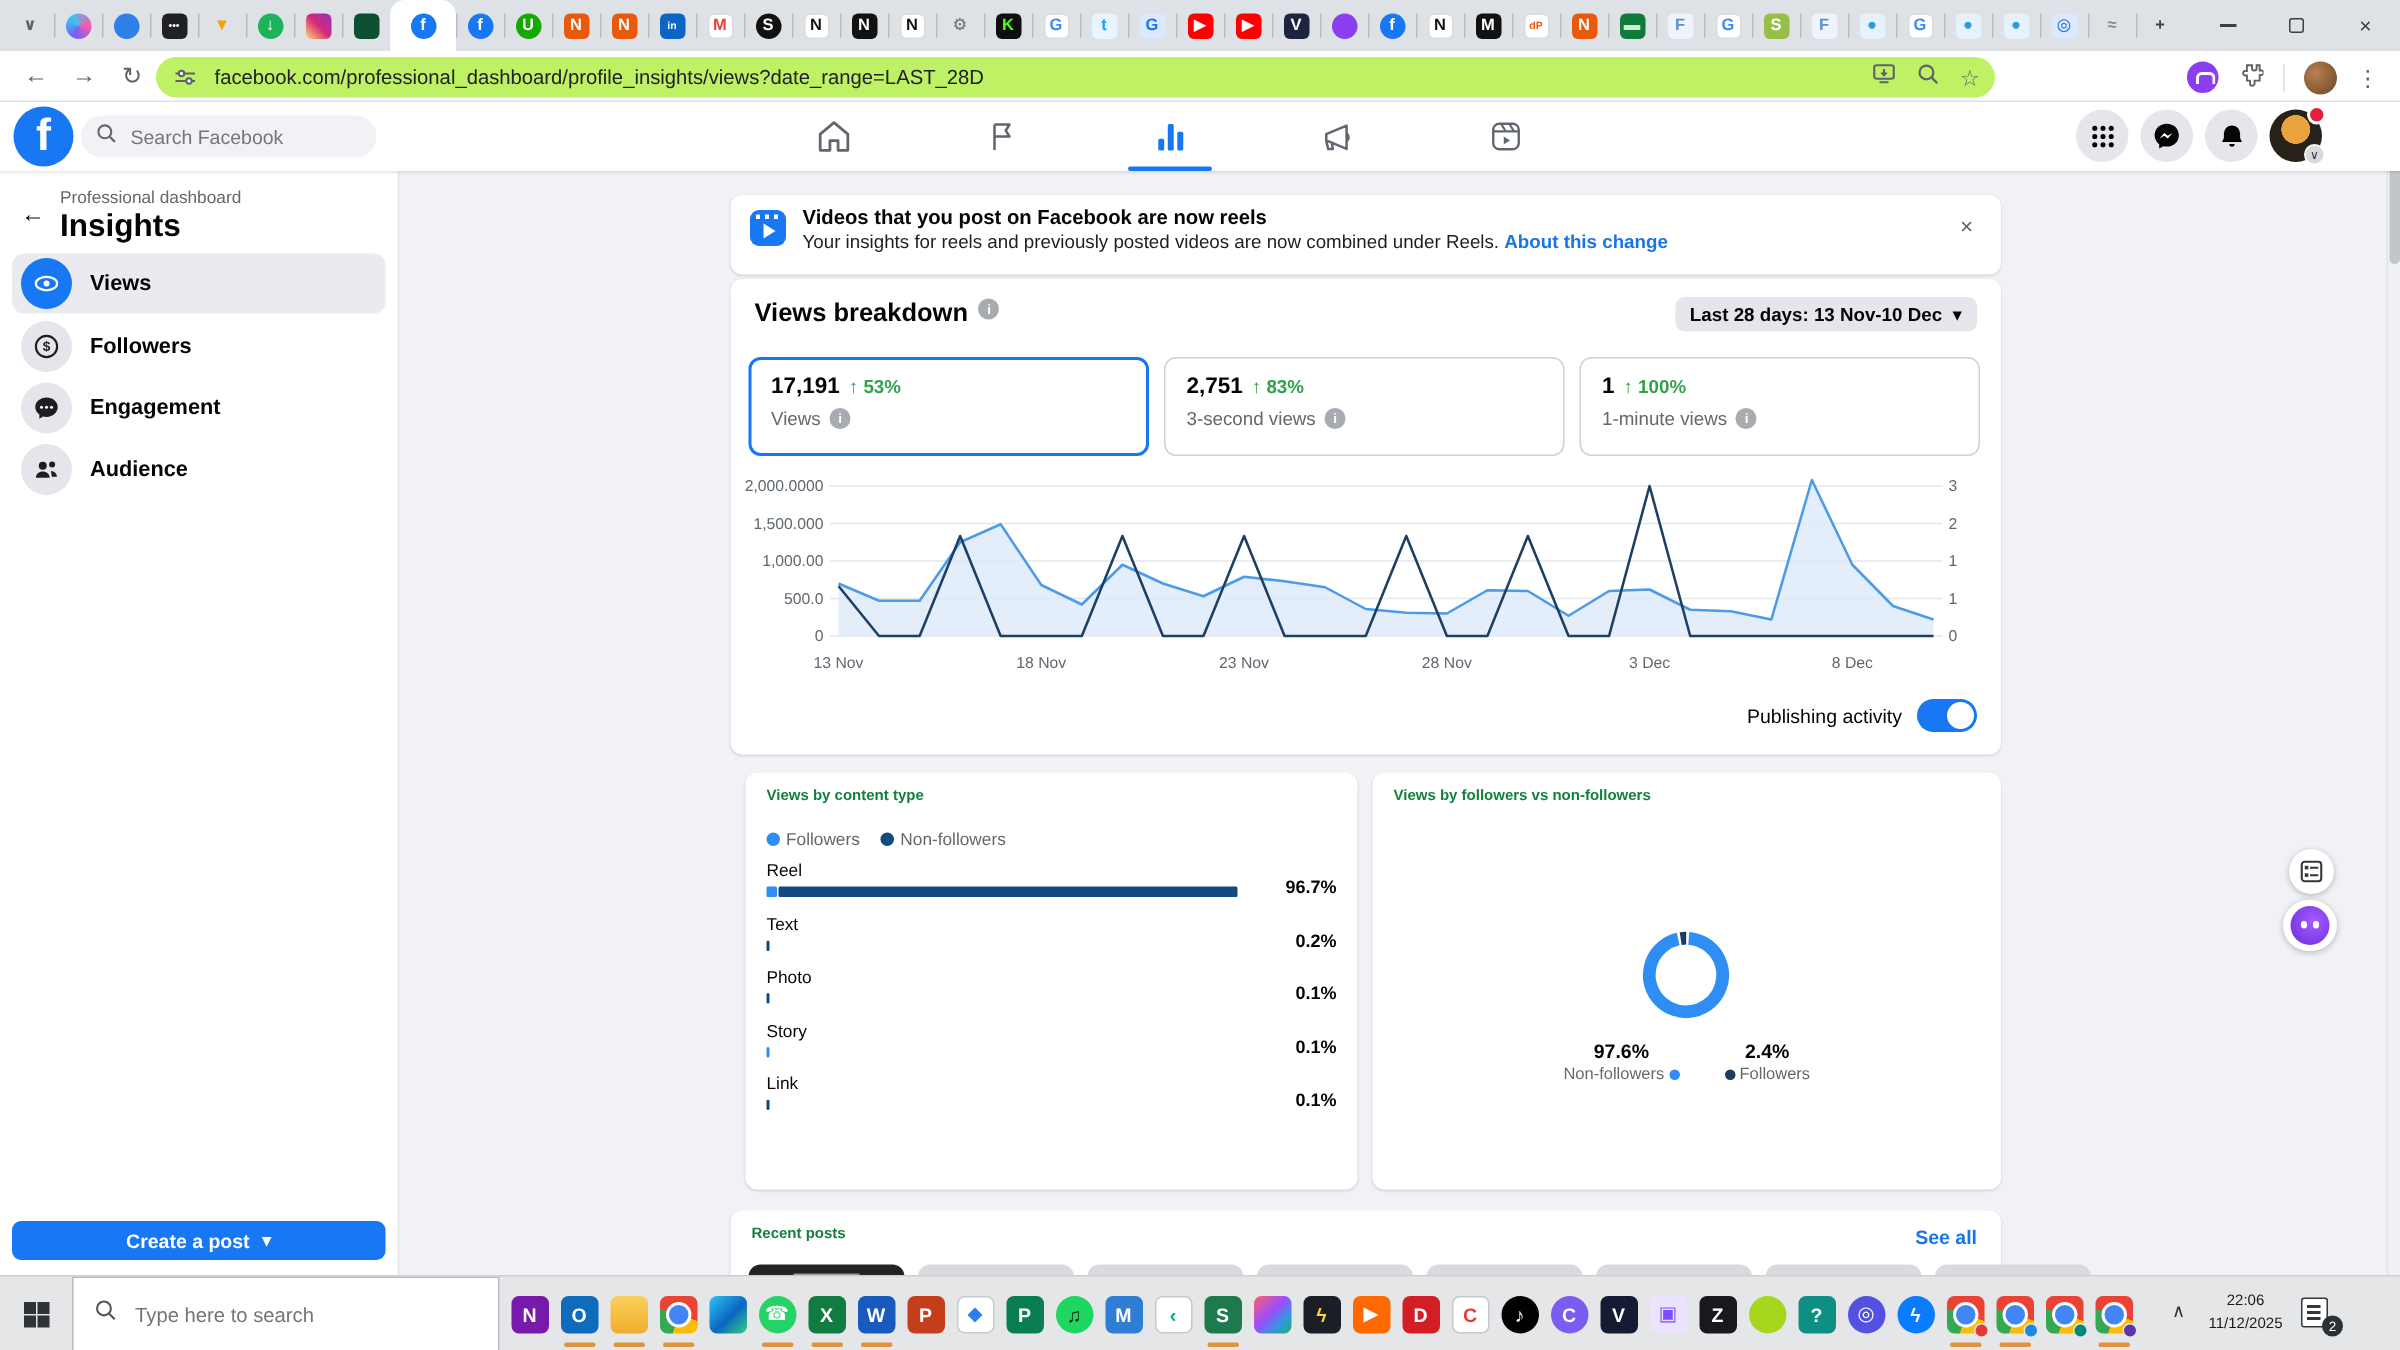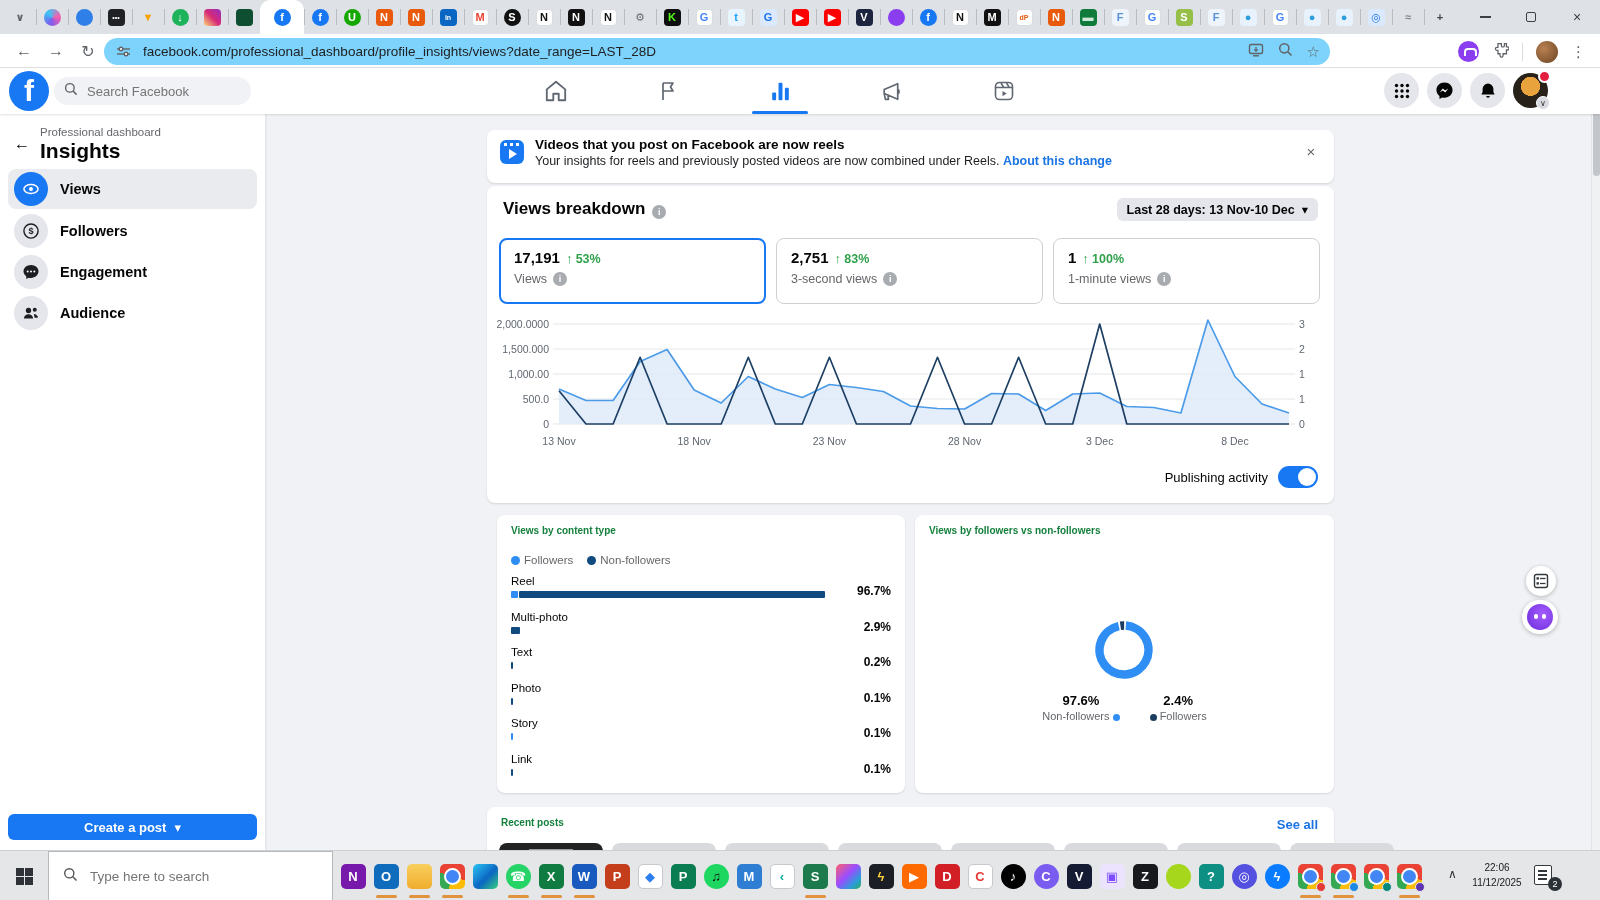--- a/index.html
+++ b/index.html
@@ -22,21 +22,21 @@
   .edge{background:linear-gradient(135deg,#2bc5f4,#0b66c2 55%,#35d07f);border-radius:50%;}
   .grad-photo{background:linear-gradient(135deg,#ff5f6d,#9b4dff 45%,#2d9cdb 75%,#27ae60);}
   .folder{background:linear-gradient(180deg,#f9cf5d,#f0ad2d);}
   .wincontrols{position:absolute;right:0;top:0;height:34px;display:flex;}
   .wc{width:46px;height:34px;display:flex;align-items:center;justify-content:center;color:#3c4043;font-size:14px;cursor:pointer;}
   .wc-min i{display:block;width:11px;height:1.5px;background:#3c4043;}
   .wc-rest i{display:block;width:10px;height:10px;border:1.5px solid #3c4043;border-radius:2px;}
 
   .toolbar{position:absolute;left:0;top:34px;width:1600px;height:34px;background:#fff;border-bottom:1px solid #dfe1e5;}
   .navbtn{position:absolute;top:3px;width:28px;height:28px;border-radius:50%;display:flex;align-items:center;justify-content:center;font-size:16px;color:#5f6368;cursor:pointer;}
-  .omnibox{position:absolute;left:104px;top:4px;width:1226px;height:27px;background:#7dd3fc;border-radius:14px;display:flex;align-items:center;}
+  .omnibox{position:absolute;left:104px;top:4px;width:1226px;height:27px;background:#bef264;border-radius:14px;display:flex;align-items:center;}
   .omni-ico{margin-left:12px;display:flex;align-items:center;}
   .urltext{margin-left:12px;font-size:13.5px;color:#202124;}
   .omni-right{position:absolute;right:10px;display:flex;gap:14px;align-items:center;}
   .tb-right{position:absolute;right:14px;top:4px;display:flex;gap:13px;align-items:center;height:27px;}
   .ext-dot{width:21px;height:21px;border-radius:50%;background:#8b3df0;position:relative;cursor:pointer;}
   .ext-dot::after{content:"";position:absolute;left:6px;top:7px;width:9px;height:6px;border-radius:4px 4px 0 0;border:2px solid #fff;border-bottom:none;}
   .tb-avatar{width:22px;height:22px;border-radius:50%;background:radial-gradient(circle at 35% 35%,#b98052,#6b4423);cursor:pointer;}
   .kebab{font-size:15px;color:#5f6368;cursor:pointer;}
   .vsep{width:1px;height:18px;background:#dadce0;}
 
@@ -71,21 +71,21 @@
   .banner{left:487px;top:16px;width:847px;height:53px;}
   .bn-ico{position:absolute;left:13px;top:10px;width:24px;height:24px;border-radius:6px;background:#1877f2;}
   .bn-ico::before{content:"";position:absolute;left:4px;top:3px;right:4px;height:3px;background:repeating-linear-gradient(90deg,#fff 0 3px,transparent 3px 6px);}
   .bn-ico::after{content:"";position:absolute;left:9px;top:9px;border-left:8px solid #fff;border-top:5px solid transparent;border-bottom:5px solid transparent;}
   .bn-title{position:absolute;left:48px;top:7px;font-size:13.5px;font-weight:700;color:#050505;}
   .bn-body{position:absolute;left:48px;top:24px;font-size:12.5px;color:#1c1e21;}
   .bn-link{color:#1b74e4;cursor:pointer;font-weight:600;}
   .bn-close{position:absolute;right:10px;top:8px;width:26px;height:26px;display:flex;align-items:center;justify-content:center;color:#65676b;font-size:15px;border-radius:50%;cursor:pointer;}
 
   .bd-card{left:487px;top:72px;width:847px;height:317px;}
-  .bd-title{position:absolute;left:16px;top:13px;font-size:17px;font-weight:700;color:#050505;display:flex;align-items:flex-end;gap:7px;}
+  .bd-title{position:absolute;left:16px;top:13px;font-size:17px;font-weight:700;color:#050505;display:flex;align-items:flex-start;gap:7px;}
   .info{display:inline-flex;width:14px;height:14px;border-radius:50%;background:#a8abaf;color:#fff;font-size:9px;font-weight:700;align-items:center;justify-content:center;font-style:normal;}
   .datechip{position:absolute;right:16px;top:12px;height:23px;background:#e4e6eb;border-radius:6px;display:flex;align-items:center;padding:0 10px;gap:7px;font-size:12.5px;font-weight:600;color:#050505;cursor:pointer;}
   #metricsRow{position:absolute;left:12px;top:52px;display:flex;gap:10px;}
   .mcard{width:267px;height:66px;border:1px solid #ced0d4;border-radius:8px;padding:10px 14px;cursor:pointer;background:#fff;}
   .mcard.active{border:2px solid #1877f2;padding:9px 13px;}
   .mval{font-size:15px;font-weight:700;color:#050505;}
   .mdelta{font-size:12.5px;font-weight:700;color:#31a24c;margin-left:6px;}
   .mlabel{font-size:12.5px;color:#65676b;margin-top:5px;display:flex;align-items:center;gap:6px;}
   .togglerow{position:absolute;right:16px;top:280px;display:flex;align-items:center;gap:10px;font-size:13px;color:#050505;}
   .toggle{width:40px;height:22px;border-radius:11px;background:#1877f2;position:relative;cursor:pointer;}
@@ -555,27 +555,20 @@
       <div id="ctRows">
           <div class="ctrow">
             <div class="ctlabel">Reel</div>
             <div class="ctbar">
               <span class="ctseg" style="background: rgb(47, 142, 244); width: calc(2.3%); min-width: 1.5px;"></span>
               <span class="ctseg" style="background: rgb(17, 74, 126); width: calc(94.4%); min-width: 1.5px;"></span>
             </div>
             <span class="ctpct">96.7%</span>
           </div>
           <div class="ctrow">
-            <div class="ctlabel">Multi-photo</div>
-            <div class="ctbar">
-              <span class="ctseg" style="background: rgb(17, 74, 126); width: calc(2.9%); min-width: 1.5px;"></span>
-            </div>
-            <span class="ctpct">2.9%</span>
-          </div>
-          <div class="ctrow">
             <div class="ctlabel">Text</div>
             <div class="ctbar">
               <span class="ctseg" style="background: rgb(17, 74, 126); width: calc(0.2%); min-width: 1.5px;"></span>
             </div>
             <span class="ctpct">0.2%</span>
           </div>
           <div class="ctrow">
             <div class="ctlabel">Photo</div>
             <div class="ctbar">
               <span class="ctseg" style="background: rgb(17, 74, 126); width: calc(0.1%); min-width: 1.5px;"></span>

